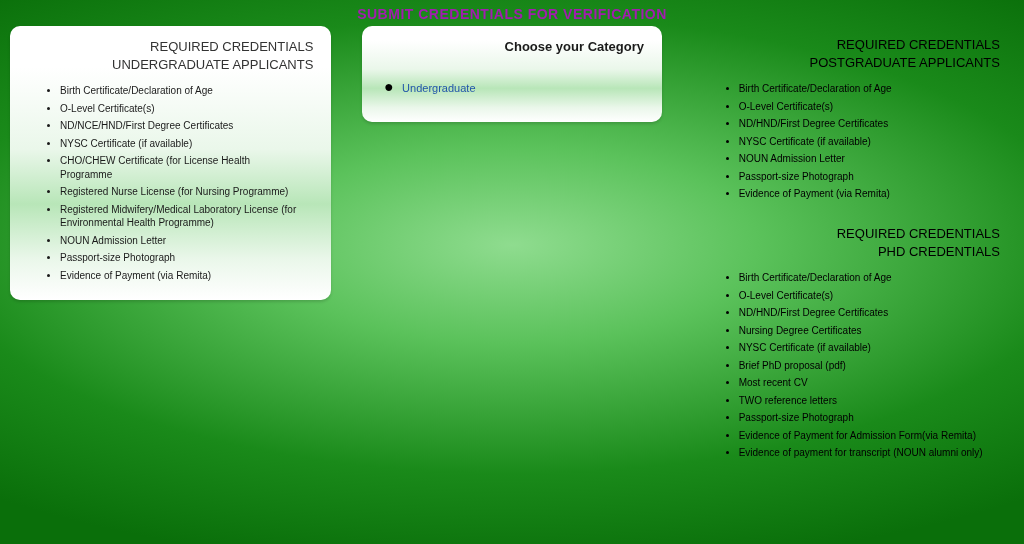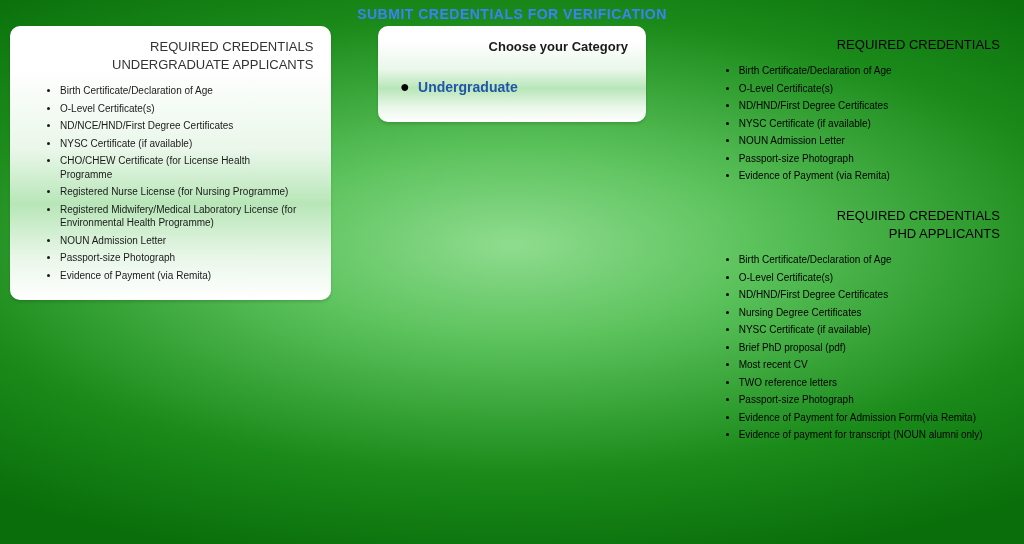--- a/index.html
+++ b/index.html
@@ -5,21 +5,21 @@
 * { box-sizing: border-box; }
 body {
   margin: 0;
   font-family: Verdana, Arial, sans-serif;
   background: radial-gradient(ellipse 80% 60% at center 45%, #8fdc8f 0%, #5bc25b 30%, #1a8a1a 70%, #0a6f0a 100%);
   width: 1024px;
   height: 544px;
   overflow: hidden;
 }
 .page-header {
-  color: #3b82f6;
+  color: #a21caf;
   font-weight: bold;
   text-align: center;
   font-size: 14px;
   padding: 6px 0 4px;
   letter-spacing: 0.5px;
 }
 .columns {
   display: flex;
   width: 100%;
 }
@@ -28,21 +28,21 @@
   padding: 0 10px;
 }
 .card {
   background: linear-gradient(to bottom, #ffffff 15%, #eaf7ea 45%, #b8e6b8 65%, #eaf7ea 85%, #ffffff 100%);
   border-radius: 10px;
   box-shadow: 0 2px 3px rgba(0,0,0,0.15);
   padding: 12px 18px 14px;
 }
 .card.center {
   margin: 0 auto;
-  width: 268px;
+  width: 300px;
 }
 .section-title {
   text-align: right;
   font-size: 13px;
   color: #333;
   margin: 0 0 10px;
   line-height: 1.4;
 }
 .section-title.dark {
   color: #1a1a1a;
@@ -68,22 +68,21 @@
   color: #1a1a1a;
 }
 .cat-item {
   padding: 12px 4px;
   border-bottom: 1px solid #bdbdbd;
 }
 .cat-item:last-child { border-bottom: none; }
 .cat-link {
   color: #2255aa;
   text-decoration: none;
-  font-size: 14px;
-  font-weight: bold;
+  font-size: 11px;
 }
 .bullet {
   color: #000;
   margin-right: 4px;
 }
 .right-plain {
   padding: 10px 14px 0;
 }
 .right-plain .section-title {
   color: #000;
@@ -127,35 +126,36 @@
       <div id="cat-list">
           <div class="cat-item"><span class="bullet">●</span> <a href="#" class="cat-link">Undergraduate</a></div>
         </div>
     </div>
   </div>
 
   <div class="col right-col">
     <div class="right-plain">
       <h3 class="section-title">
         <span>REQUIRED CREDENTIALS</span><br>
+        <span>POSTGRADUATE APPLICANTS</span>
       </h3>
       <ul class="creds" id="pg-list">
           <li>Birth Certificate/Declaration of Age</li>
           <li>O-Level Certificate(s)</li>
           <li>ND/HND/First Degree Certificates</li>
           <li>NYSC Certificate (if available)</li>
           <li>NOUN Admission Letter</li>
           <li>Passport-size Photograph</li>
           <li>Evidence of Payment (via Remita)</li>
         </ul>
     </div>
     <div class="right-plain second-block">
       <h3 class="section-title">
         <span>REQUIRED CREDENTIALS</span><br>
-        <span>PHD APPLICANTS</span>
+        <span>PHD CREDENTIALS</span>
       </h3>
       <ul class="creds" id="phd-list">
           <li>Birth Certificate/Declaration of Age</li>
           <li>O-Level Certificate(s)</li>
           <li>ND/HND/First Degree Certificates</li>
           <li>Nursing Degree Certificates</li>
           <li>NYSC Certificate (if available)</li>
           <li>Brief PhD proposal (pdf)</li>
           <li>Most recent CV</li>
           <li>TWO reference letters</li>

